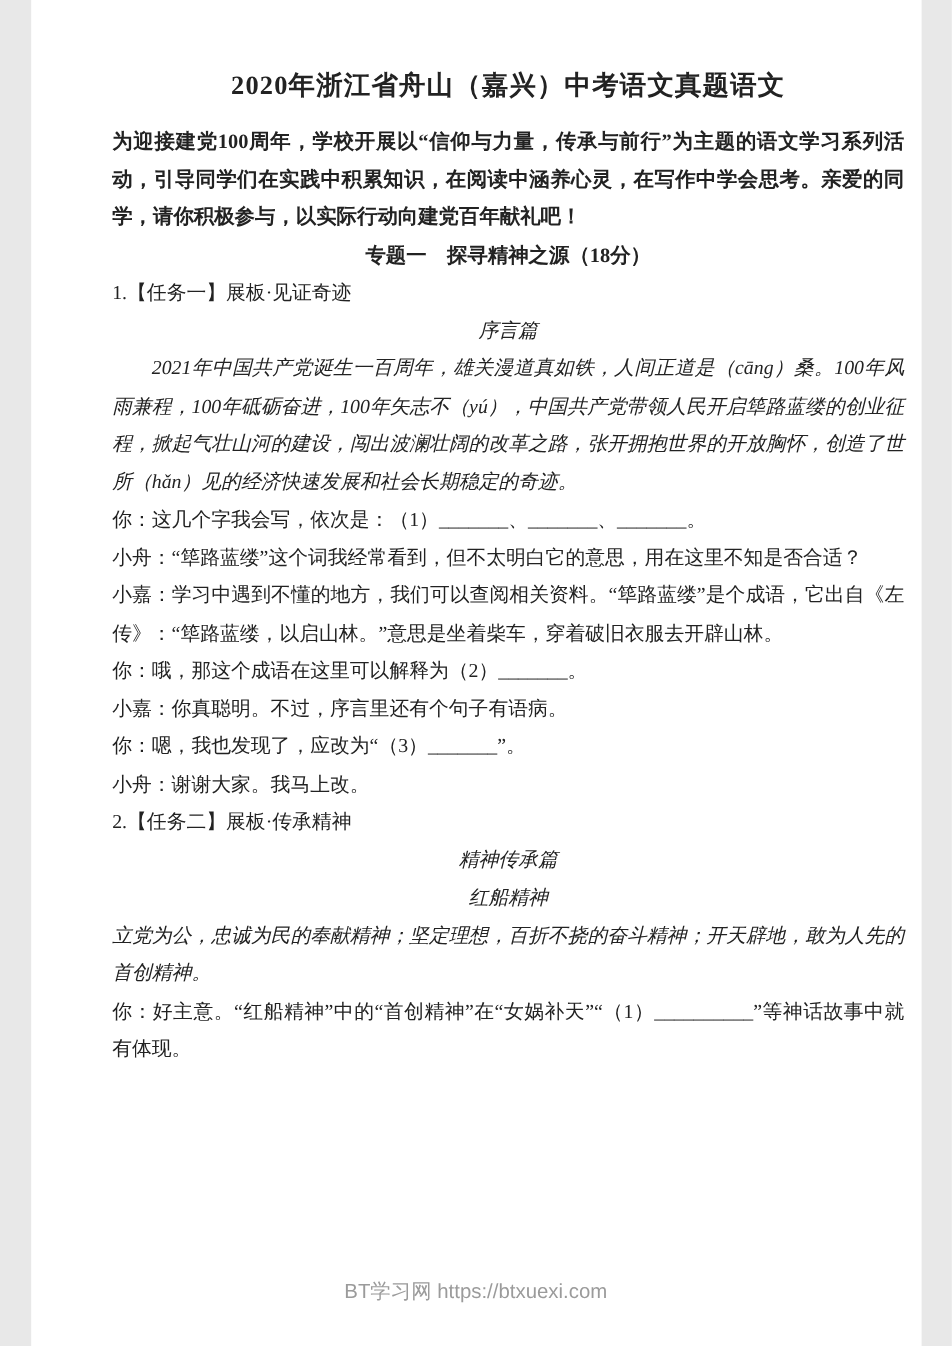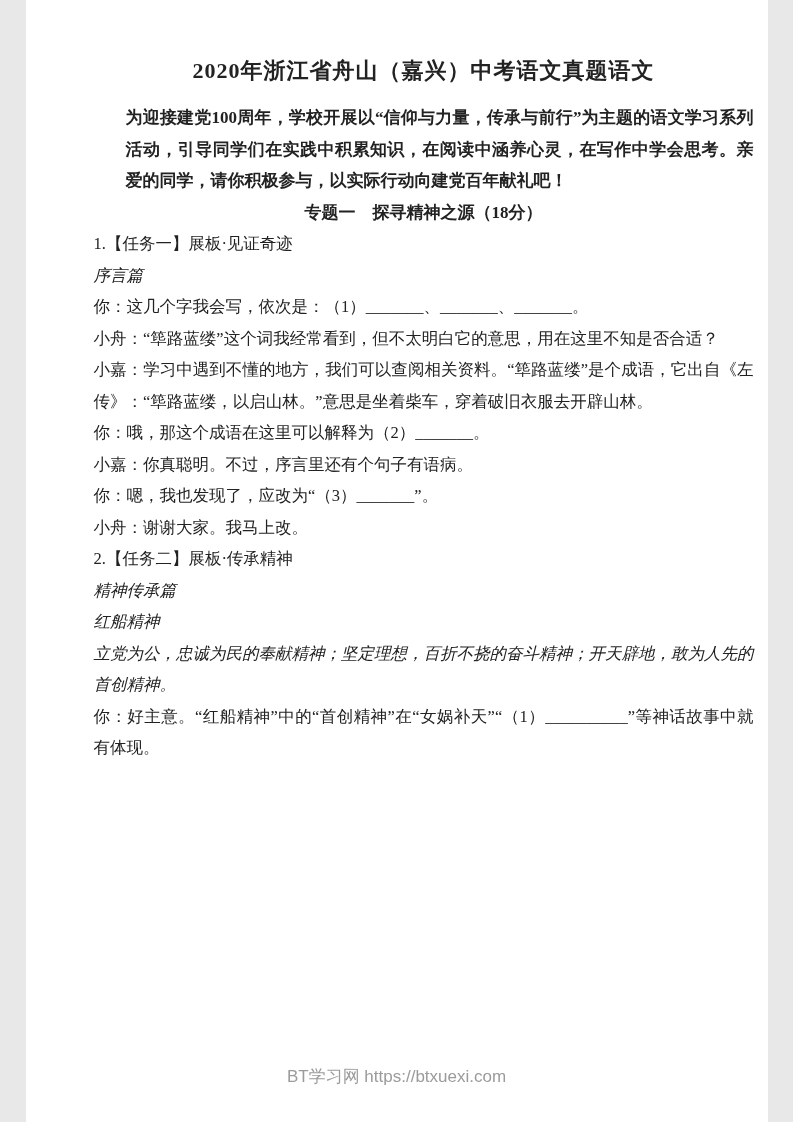--- a/index.html
+++ b/index.html
@@ -27,22 +27,22 @@
     text-align: center;
     letter-spacing: 1px;
     line-height: 30px;
   }
   .para {
     margin: 0;
     font-size: 16.5px;
     line-height: 31.5px;
     text-align: justify;
   }
-  .para.bold { font-weight: bold; font-size: 17px; margin-left: 32px; }
-  .para.center { text-align: left; }
+  .para.bold { font-weight: bold; font-size: 17px; }
+  .para.center { text-align: center; }
   .para.kaiti { font-style: italic; }
   .para.indent2 { text-indent: 2em; }
   .section-heading {
     margin: 0;
     font-size: 17px;
     font-weight: bold;
     text-align: center;
     line-height: 31.5px;
   }
   .task-label { font-size: 16.5px; }
@@ -68,20 +68,21 @@
 
     <p class="para bold">为迎接建党100周年，学校开展以“信仰与力量，传承与前行”为主题的语文学习系列活动，引导同学们在实践中积累知识，在阅读中涵养心灵，在写作中学会思考。亲爱的同学，请你积极参与，以实际行动向建党百年献礼吧！</p>
 
     <h2 class="section-heading">专题一　探寻精神之源（18分）</h2>
 
 
     <p class="para task-label">1.【任务一】展板·见证奇迹</p>
 
     <p class="para center kaiti">序言篇</p>
 
+    <p class="para kaiti indent2">2021年中国共产党诞生一百周年，雄关漫道真如铁，人间正道是（cāng）桑。100年风雨兼程，100年砥砺奋进，100年矢志不（yú），中国共产党带领人民开启筚路蓝缕的创业征程，掀起气壮山河的建设，闯出波澜壮阔的改革之路，张开拥抱世界的开放胸怀，创造了世所（hǎn）见的经济快速发展和社会长期稳定的奇迹。</p>
 
     <p class="para">你：这几个字我会写，依次是：（1）_______、_______、_______。</p>
     <p class="para">小舟：“筚路蓝缕”这个词我经常看到，但不太明白它的意思，用在这里不知是否合适？</p>
     <p class="para">小嘉：学习中遇到不懂的地方，我们可以查阅相关资料。“筚路蓝缕”是个成语，它出自《左传》：“筚路蓝缕，以启山林。”意思是坐着柴车，穿着破旧衣服去开辟山林。</p>
     <p class="para">你：哦，那这个成语在这里可以解释为（2）_______。</p>
     <p class="para">小嘉：你真聪明。不过，序言里还有个句子有语病。</p>
     <p class="para">你：嗯，我也发现了，应改为“（3）_______”。</p>
     <p class="para">小舟：谢谢大家。我马上改。</p>
 
     <p class="para task-label">2.【任务二】展板·传承精神</p>

